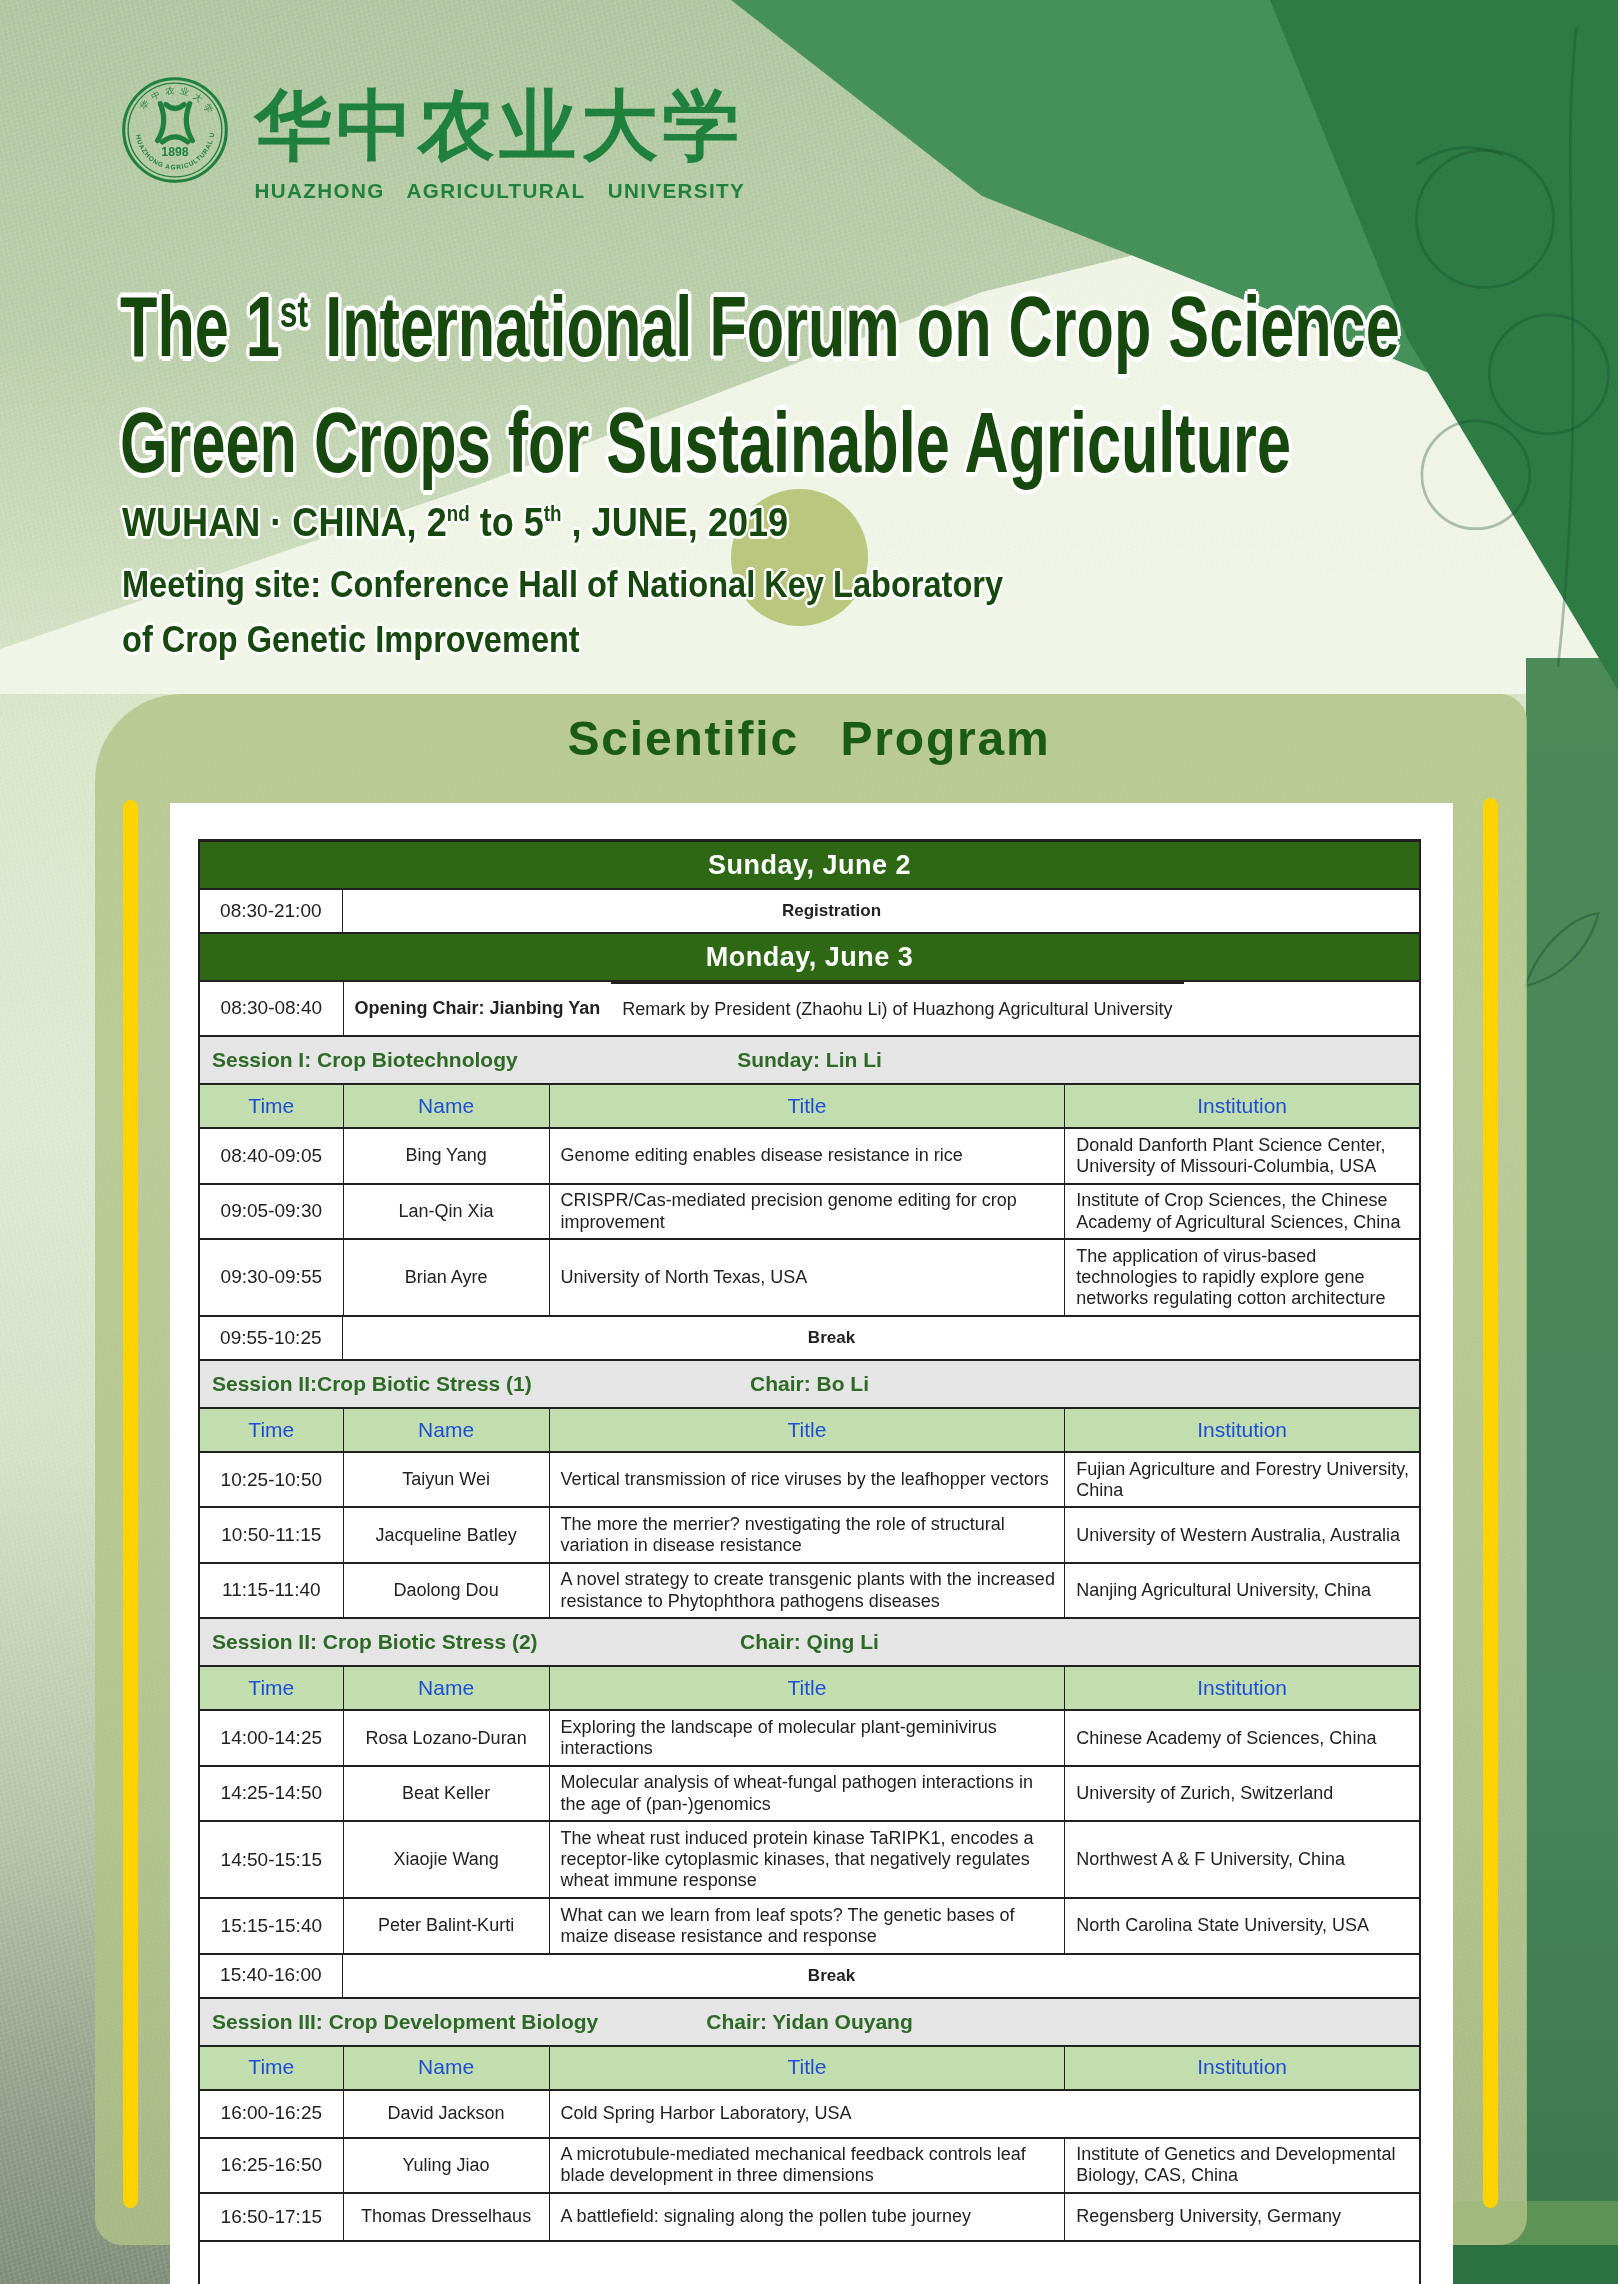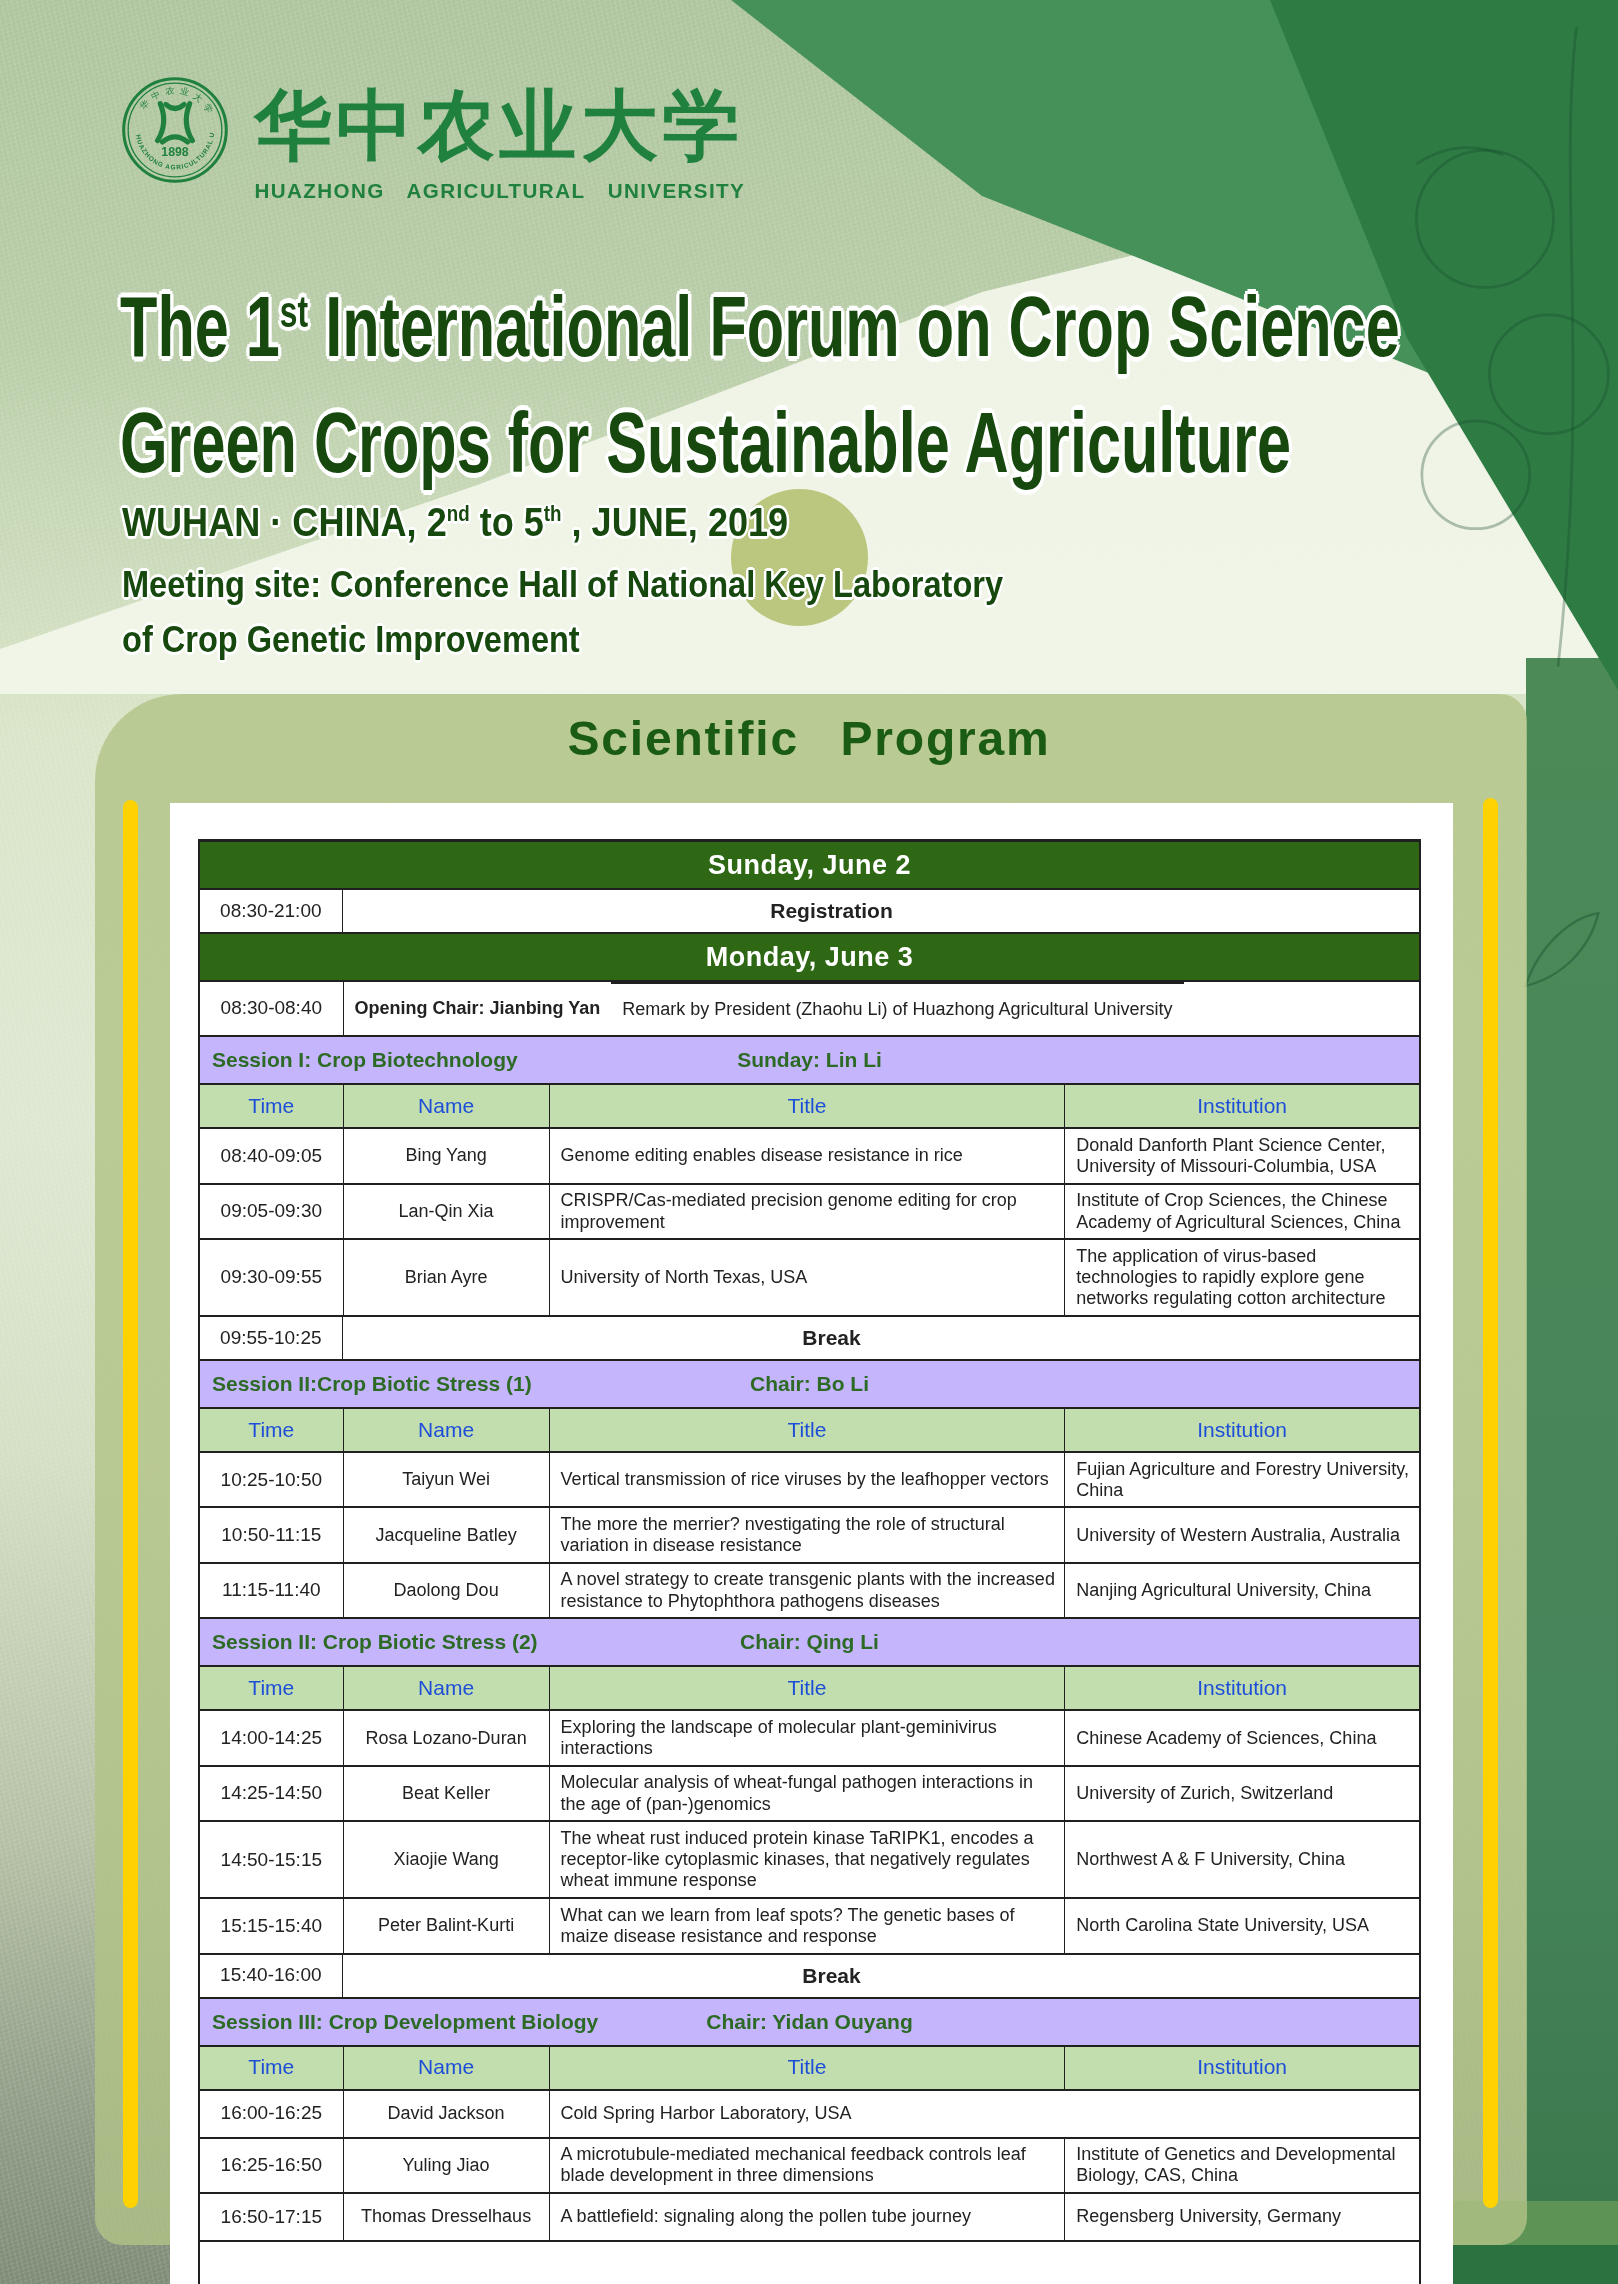--- a/index.html
+++ b/index.html
@@ -97,29 +97,29 @@
     background:#ffffff;padding:36px 32px 55px 28px;
   }
   .tbl{border:2.3px solid #202020;border-top-width:3.7px;}
   .row{border-top:2.7px solid #202020;display:grid;background:#fff;}
   .row:first-child{border-top:none;}
   .row.banner{display:flex;align-items:center;justify-content:center;background:#2e6814;min-height:46px;}
   .banner-text{color:#ffffff;font-weight:bold;font-size:27px;letter-spacing:0.5px;}
   .row.merged{position:relative;grid-template-columns:11.7% 1fr;min-height:42px;}
   .row.merged .cell.time{border-right:1.4px solid #202020;}
   .mlabel{position:absolute;inset:0;display:flex;align-items:center;justify-content:center;
-          font-weight:bold;font-size:21px;color:#222;margin-left:44px;}
+          font-weight:bold;font-size:17px;color:#222;margin-left:44px;}
   .row.opening{grid-template-columns:11.7% 1fr;}
   .opencol{border-left:1.4px solid #202020;display:flex;flex-direction:row;}
   .openrow{min-height:44px;display:flex;align-items:center;justify-content:center;
            font-size:18px;color:#222;text-align:center;padding:3.7px 11px;}
   .openrow.bold{font-weight:bold;}
   .openrow + .openrow{border-top:2.3px solid #202020;}
   .row.session{position:relative;display:flex;align-items:center;justify-content:center;
-               background:#c4b5fd;min-height:46px;}
+               background:#e5e5e5;min-height:46px;}
   .s-label{position:absolute;left:12px;top:50%;transform:translateY(-50%);
            color:#2d6a25;font-weight:bold;font-size:21px;white-space:nowrap;}
   .s-chair{color:#2d6a25;font-weight:bold;font-size:21px;}
   .row.colhead{grid-template-columns:11.7% 16.9% 42.3% 29.1%;background:#c3deae;min-height:42px;}
   .row.colhead .cell{color:#1d4ed8;font-size:21px;justify-content:center;text-align:center;}
   .row.talk{grid-template-columns:11.7% 16.9% 42.3% 29.1%;min-height:46px;}
   .cell{display:flex;align-items:center;justify-content:center;text-align:center;
         padding:5.5px 7.3px;font-size:18px;color:#222;line-height:1.18;box-sizing:border-box;}
   .row.talk .cell + .cell, .row.colhead .cell + .cell{border-left:1.4px solid #202020;}
   .cell.time{font-size:19px;}

